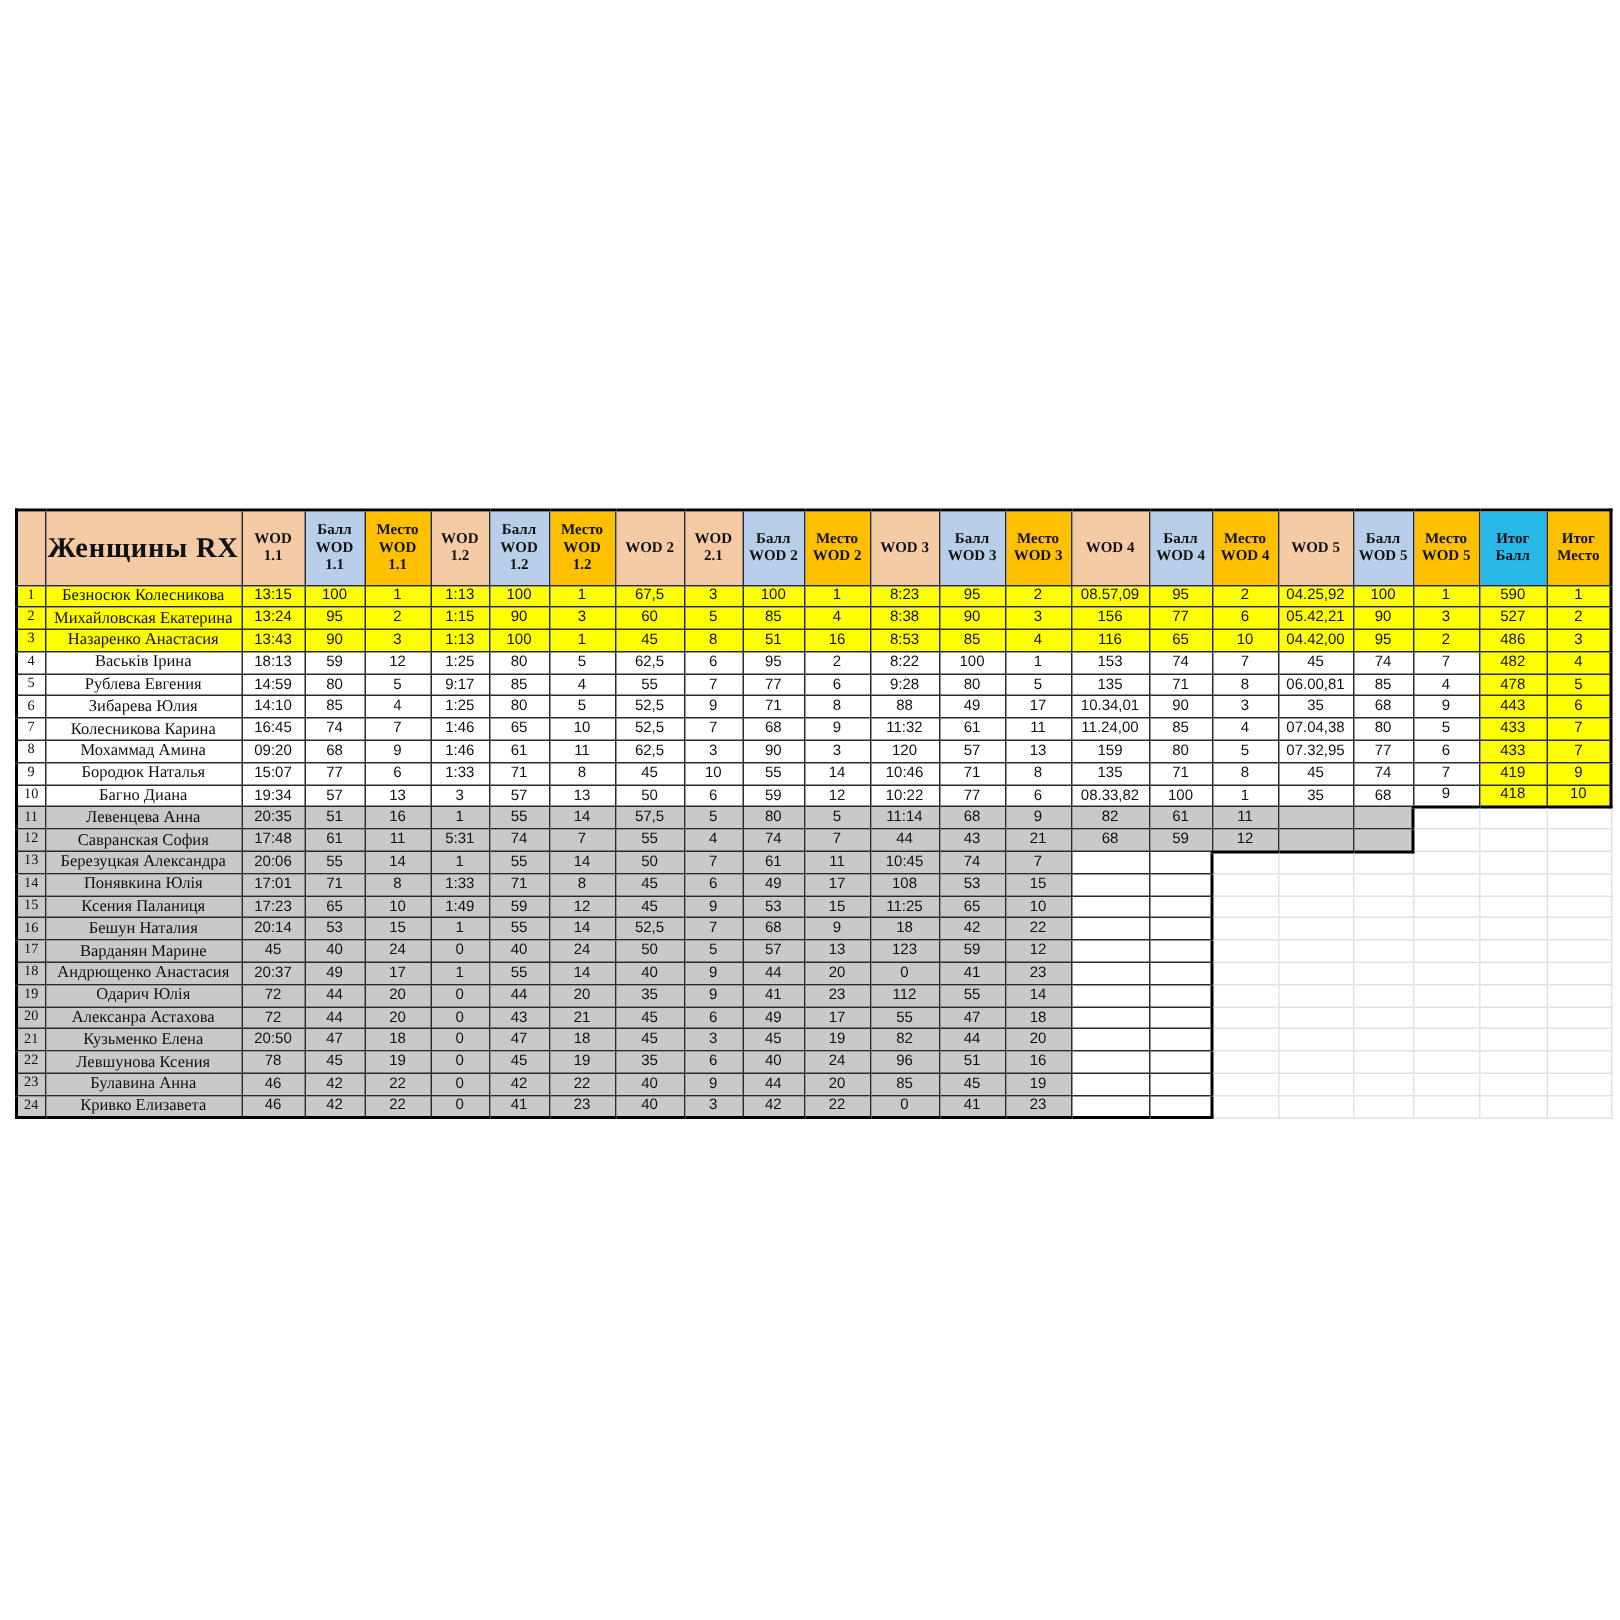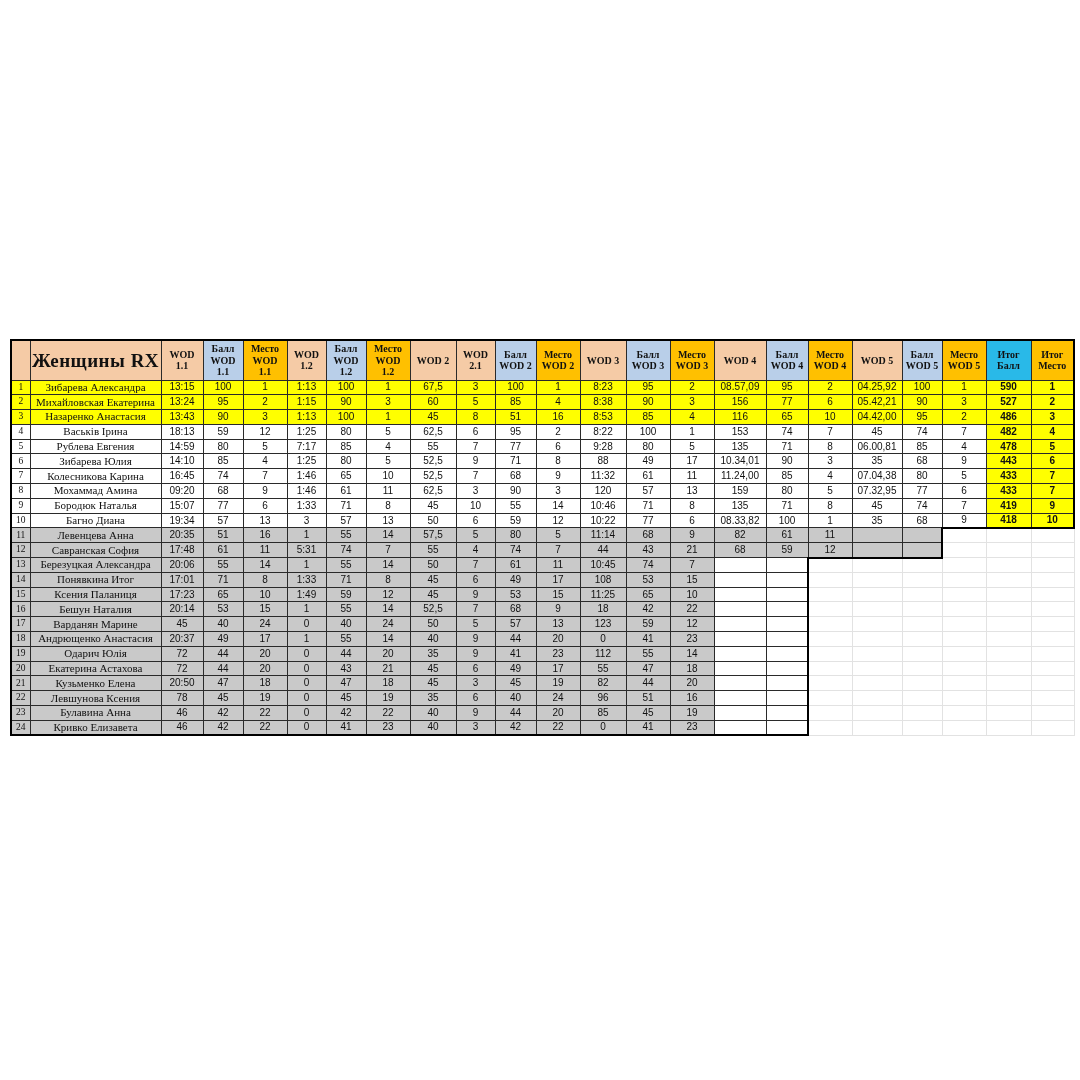--- a/index.html
+++ b/index.html
@@ -2,29 +2,29 @@
 <html style="--peach: #F5CBA6; --blue: #B9CFE9; --orange: #FFC000; --cyan: #29B9E8; --yellow: #FFFF00; --grey: #C9C9C9;"><head>
 <meta charset="utf-8">
 <style>
   html,body{margin:0;padding:0;}
   body{width:1080px;height:1080px;background:#ffffff;position:relative;
        font-family:"Liberation Sans",sans-serif;}
   .sheet{position:absolute;left:10px;top:339px;width:1063px;}
   table{border-collapse:collapse;table-layout:fixed;width:1063px;}
   th,td{border:1px solid #2a2a2a;padding:0;margin:0;overflow:hidden;
         white-space:nowrap;text-align:center;vertical-align:middle;color:#111;}
-  thead tr{height:40px;}
+  thead tr{height:50px;}
   tbody tr{height:14.8px;}
   th{font-family:"Liberation Serif",serif;font-weight:bold;font-size:10px;
      line-height:1.12;white-space:pre-line;}
   th.title{font-size:19px;line-height:1;letter-spacing:.5px;}
   td{font-size:10px;line-height:1;}
   td.name{font-family:"Liberation Serif",serif;font-size:11px;}
   td.num{font-family:"Liberation Serif",serif;font-size:9.5px;}
-  .b-strong{font-weight:bold;}
+  .b-strong{font-weight:normal;}
   .c-peach{background:var(--peach);}
   .c-blue{background:var(--blue);}
   .c-orange{background:var(--orange);}
   .c-cyan{background:var(--cyan);}
   .c-yellow{background:var(--yellow);}
   .c-grey{background:var(--grey);}
   .c-white{background:#ffffff;}
   .et{border-top:2px solid #000;}
   .el{border-left:2px solid #000;}
   .er{border-right:2px solid #000;}
@@ -105,21 +105,21 @@
 WOD 5</th>
           <th class="c-cyan et">Итог
 Балл</th>
           <th class="c-orange et er">Итог
 Место</th>
         </tr>
     </thead>
     <tbody>
         <tr>
           <td class="num el c-yellow">1</td>
-          <td class="name c-yellow">Зибарева Александра</td>
+          <td class="name c-yellow">Безносюк Колесникова</td>
           <td class="c-yellow">13:15</td>
           <td class="c-yellow">100</td>
           <td class="c-yellow">1</td>
           <td class="c-yellow">1:13</td>
           <td class="c-yellow">100</td>
           <td class="c-yellow">1</td>
           <td class="c-yellow">67,5</td>
           <td class="c-yellow">3</td>
           <td class="c-yellow">100</td>
           <td class="c-yellow">1</td>
@@ -209,21 +209,21 @@
           <td class="c-white">7</td>
           <td class="c-yellow b-strong">482</td>
           <td class="c-yellow b-strong er">4</td>
         </tr>
         <tr>
           <td class="num el c-white">5</td>
           <td class="name c-white">Рублева Евгения</td>
           <td class="c-white">14:59</td>
           <td class="c-white">80</td>
           <td class="c-white">5</td>
-          <td class="c-white">7:17</td>
+          <td class="c-white">9:17</td>
           <td class="c-white">85</td>
           <td class="c-white">4</td>
           <td class="c-white">55</td>
           <td class="c-white">7</td>
           <td class="c-white">77</td>
           <td class="c-white">6</td>
           <td class="c-white">9:28</td>
           <td class="c-white">80</td>
           <td class="c-white">5</td>
           <td class="c-white">135</td>
@@ -430,21 +430,21 @@
           <td class="c-white er"></td>
           <td class="ghost"></td>
           <td class="ghost"></td>
           <td class="ghost"></td>
           <td class="ghost"></td>
           <td class="ghost"></td>
           <td class="ghost"></td>
         </tr>
         <tr>
           <td class="num el c-grey">14</td>
-          <td class="name c-grey">Понявкина Итог</td>
+          <td class="name c-grey">Понявкина Юлія</td>
           <td class="c-grey">17:01</td>
           <td class="c-grey">71</td>
           <td class="c-grey">8</td>
           <td class="c-grey">1:33</td>
           <td class="c-grey">71</td>
           <td class="c-grey">8</td>
           <td class="c-grey">45</td>
           <td class="c-grey">6</td>
           <td class="c-grey">49</td>
           <td class="c-grey">17</td>
@@ -580,21 +580,21 @@
           <td class="c-white er"></td>
           <td class="ghost"></td>
           <td class="ghost"></td>
           <td class="ghost"></td>
           <td class="ghost"></td>
           <td class="ghost"></td>
           <td class="ghost"></td>
         </tr>
         <tr>
           <td class="num el c-grey">20</td>
-          <td class="name c-grey">Екатерина Астахова</td>
+          <td class="name c-grey">Алексанра Астахова</td>
           <td class="c-grey">72</td>
           <td class="c-grey">44</td>
           <td class="c-grey">20</td>
           <td class="c-grey">0</td>
           <td class="c-grey">43</td>
           <td class="c-grey">21</td>
           <td class="c-grey">45</td>
           <td class="c-grey">6</td>
           <td class="c-grey">49</td>
           <td class="c-grey">17</td>

